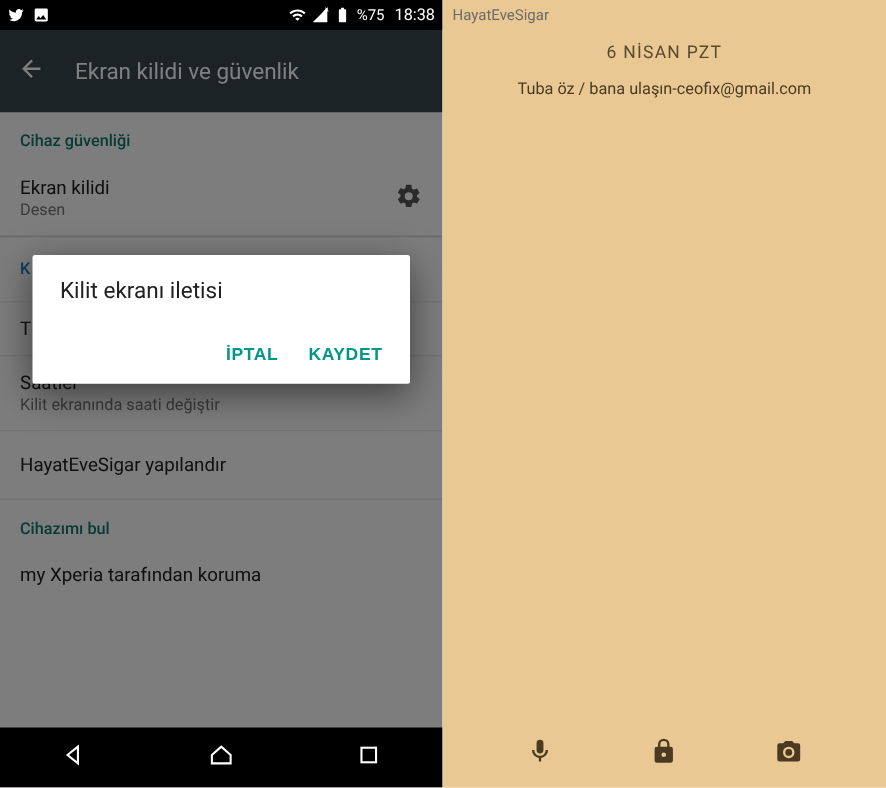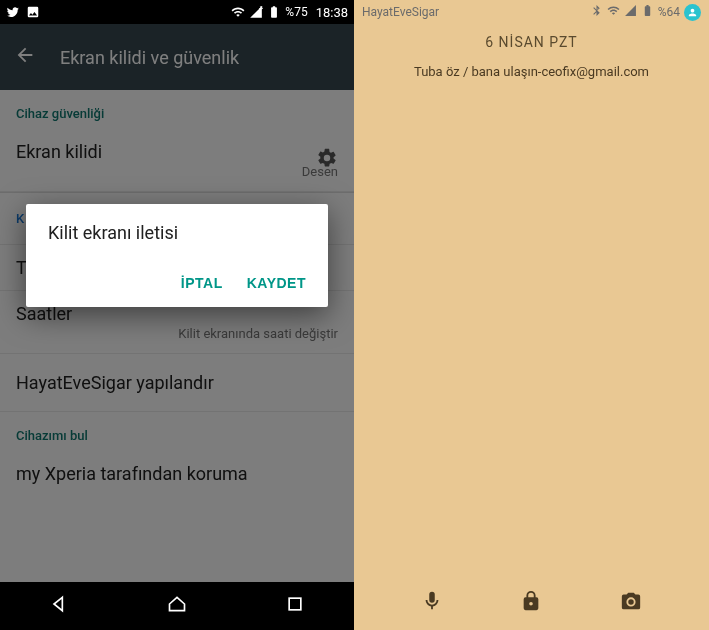--- a/index.html
+++ b/index.html
@@ -32,22 +32,22 @@
     height: 66px; background: #37474f; color: #fff;
     display: flex; align-items: center; padding: 0 14px; gap: 24px;
     position: relative;
   }
   .appbar .back svg { width: 22px; height: 22px; fill: #fff; }
   .appbar .title { font-size: 18px; font-weight: 400; }
 
   .content-l { position: relative; background: #fafafa; }
   .section-label { color: #0f766e; font-size: 13px; font-weight: 500; padding: 16px 16px 8px; }
   .row { padding: 12px 16px; border-bottom: 1px solid rgba(0,0,0,0.08); position: relative; }
-  .row .primary { font-size: 18px; color: #212121; }
-  .row .secondary { font-size: 13px; color: #757575; margin-top: 2px; text-align: right; }
+  .row .primary { font-size: 15px; color: #212121; }
+  .row .secondary { font-size: 13px; color: #757575; margin-top: 2px; }
   .row .gear { position: absolute; right: 16px; top: 50%; transform: translateY(-50%); }
   .row .gear svg { width: 22px; height: 22px; fill: #555; }
   .divider-gap { height: 1px; background: rgba(0,0,0,0.12); margin: 0; }
 
   .navbar-l {
     position: absolute; left:0; right:0; bottom:0; height: 48px;
     background: #000; display:flex; justify-content: space-around; align-items:center;
     z-index: 10;
   }
   .navbar-l svg { width: 20px; height: 20px; fill:none; stroke:#fff; stroke-width:2; }
@@ -220,48 +220,20 @@
           <rect x="5" y="5" width="14" height="14" fill="none" stroke="#fff"></rect>
         </svg></span>
   </div>
 
 </div>
 
 <div class="phone phone-right">
 
   <div class="status-bar-r">
     <span class="left-app">HayatEveSigar</span>
-    <div class="right">
-      <span>
-        <svg viewBox="0 0 24 24">
-            <path d="M12 2v8.6L7.4 6 6 7.4 11.6 13 6 18.6 7.4 20 12 15.4V22l6-6-4.6-4 4.6-4-6-6zm2 5.4L15.6 9 14 10.6V7.4zm0 9.2L15.6 15 14 13.4v3.2z"></path>
-          </svg>
-      </span>
-      <span>
-        <svg viewBox="0 0 24 24">
-            <path d="M1 9l2 2c4.97-4.97 13.03-4.97 18 0l2-2C16.93 2.93 7.07 2.93 1 9zm8 8l3 3 3-3c-1.66-1.66-4.34-1.66-6 0zm-4-4l2 2c2.76-2.76 7.24-2.76 10 0l2-2C15.14 9.14 8.86 9.14 5 13z"></path>
-          </svg>
-      </span>
-      <span>
-        <svg viewBox="0 0 24 24">
-            <path d="M2 22h20V2L2 22z"></path>
-          </svg>
-      </span>
-      <span>
-        <svg viewBox="0 0 24 24">
-            <path d="M15.67 4H14V2h-4v2H8.33C7.6 4 7 4.6 7 5.33v15.34C7 21.4 7.6 22 8.33 22h7.34c.73 0 1.33-.6 1.33-1.33V5.33C17 4.6 16.4 4 15.67 4z"></path>
-          </svg>
-      </span>
-      <span>%64</span>
-      <span class="avatar-dot">
-        <svg viewBox="0 0 24 24">
-            <path d="M12 12c2.21 0 4-1.79 4-4s-1.79-4-4-4-4 1.79-4 4 1.79 4 4 4zm0 2c-2.67 0-8 1.34-8 4v2h16v-2c0-2.66-5.33-4-8-4z"></path>
-          </svg>
-      </span>
-    </div>
   </div>
 
 
   <div class="date-line">6 NİSAN PZT</div>
   <div class="lock-msg">Tuba öz / bana ulaşın-ceofix@gmail.com</div>
 
   <div class="bottom-row">
     <span>
       <svg viewBox="0 0 24 24">
           <path d="M12 14a3 3 0 0 0 3-3V5a3 3 0 0 0-6 0v6a3 3 0 0 0 3 3zm5-3a5 5 0 0 1-10 0H5a7 7 0 0 0 6 6.92V21h2v-3.08A7 7 0 0 0 19 11h-2z"></path>

